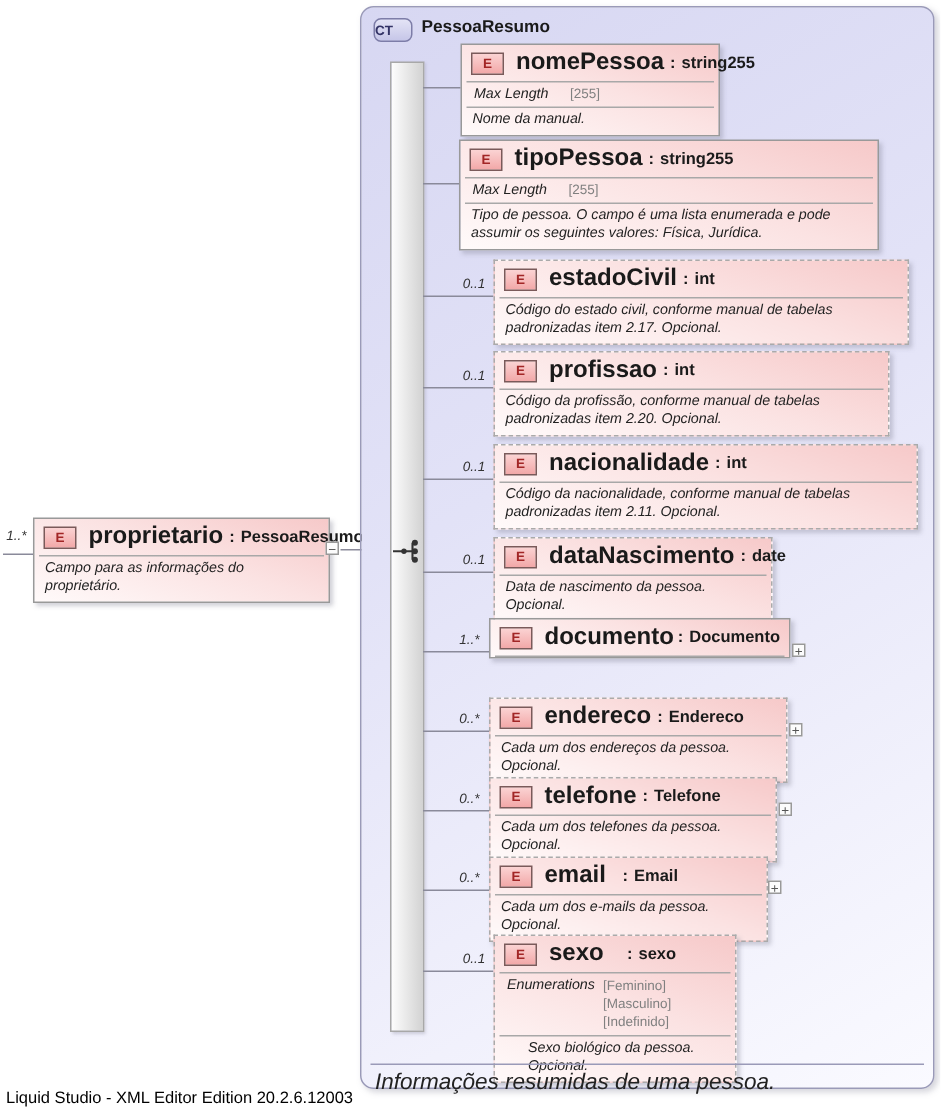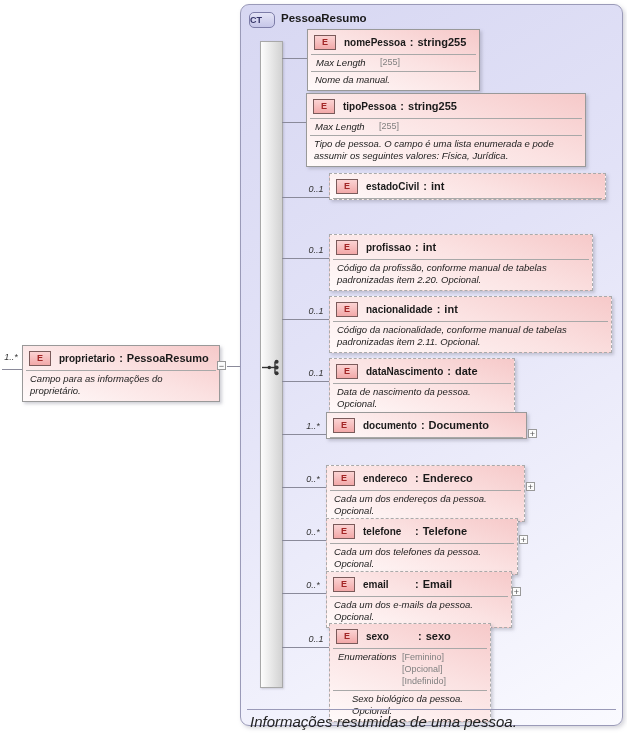--- a/index.html
+++ b/index.html
@@ -24,21 +24,21 @@
 
   
   .ebox{position:absolute;border:1px solid #999999;
       background:linear-gradient(200deg,#f6c9c9 0%,#fbe2e2 45%,#fffafa 100%);
       box-shadow:2px 2px 3px rgba(120,120,140,.35);}
   .ebox.dashed{border:1px dashed #aaaaaa;}
   .ehead{display:flex;align-items:center;height:24px;padding:0 6px;}
   .ebadge{flex:0 0 auto;width:20px;height:13px;margin-right:8px;
       border:1px solid #7a5a5a;background:linear-gradient(#fbd3d3,#f2a8a8);
       color:#a22626;font-size:9px;font-weight:bold;text-align:center;line-height:13px;}
-  .ename{font-size:10px;font-weight:bold;color:#1a1a1a;margin-right:4px;white-space:pre;}
+  .ename{font-size:16px;font-weight:bold;color:#1a1a1a;margin-right:4px;white-space:pre;}
   .pad-name .ename{min-width:48px;}
   .esep{font-size:11px;font-weight:bold;color:#1a1a1a;margin-right:4px;}
   .etype{font-size:11px;font-weight:bold;color:#1a1a1a;}
   .sep{height:1px;background:#a8a8a8;margin:0 3px;}
   .facet-row{display:flex;align-items:flex-start;padding:2px 8px 3px;}
   .facet-label{font-size:9.5px;font-style:italic;color:#222;min-width:64px;}
   .facet-value{font-size:9px;color:#808080;}
   .enum-vals{font-size:9px;color:#808080;line-height:12px;}
   .edesc{padding:2px 7px 4px;font-size:9.5px;font-style:italic;color:#222;line-height:1.25;}
 
@@ -149,20 +149,21 @@
     </div>
 
     <div class="ebox dashed" style="left:88px;top:168px;width:275px;">
       <div class="ehead">
         <span class="ebadge">E</span>
         <span class="ename">estadoCivil</span>
         <span class="esep">:</span>
         <span class="etype">int</span>
       </div>
       <div class="sep"></div>
+      <div class="edesc">Código do estado civil, conforme manual de tabelas padronizadas item 2.17. Opcional.</div>
     </div>
 
     <div class="ebox dashed" style="left:88px;top:229px;width:262px;">
       <div class="ehead">
         <span class="ebadge">E</span>
         <span class="ename">profissao</span>
         <span class="esep">:</span>
         <span class="etype">int</span>
       </div>
       <div class="sep"></div>
@@ -243,25 +244,26 @@
         <span class="ebadge">E</span>
         <span class="ename">sexo</span>
         <span class="esep">:</span>
         <span class="etype">sexo</span>
       </div>
       <div class="sep"></div>
       <div class="facet-row">
         <span class="facet-label">Enumerations</span>
         <span class="enum-vals">
           <span>[Feminino]</span><br>
-          <span>[Opcional]</span><br>
+          <span>[Masculino]</span><br>
           <span>[Indefinido]</span>
         </span>
       </div>
       <div class="sep"></div>
       <div class="edesc" style="padding-left:22px;padding-right:3px;">Sexo biológico da pessoa. Opcional.</div>
     </div>
 
     <div class="ct-foot-sep"></div>
     <div class="ct-annotation">Informações resumidas de uma pessoa.</div>
   </div>
 
+  <div class="statusbar">Liquid Studio - XML Editor Edition 20.2.6.12003</div>
 </div>
 
 </body></html>

